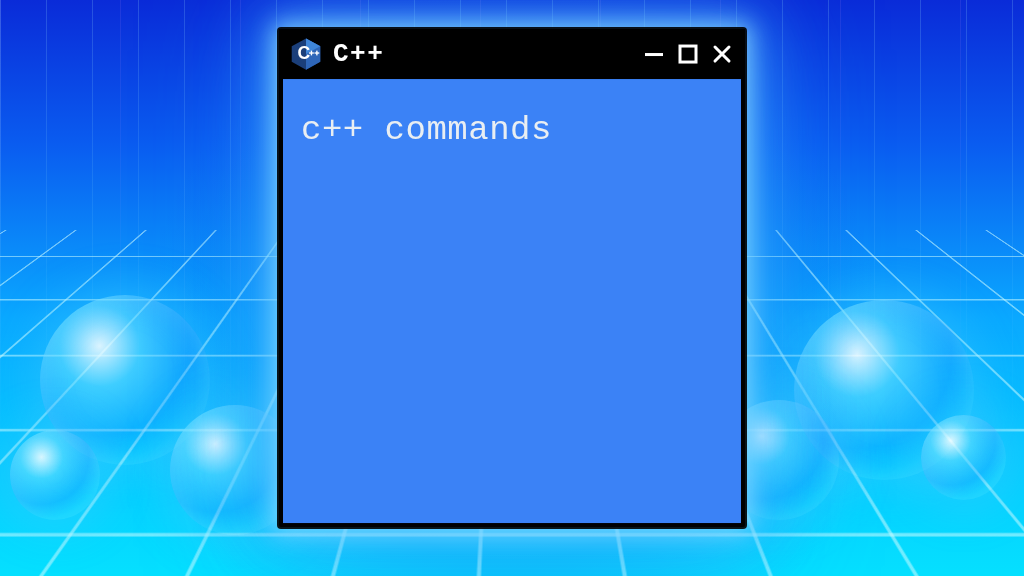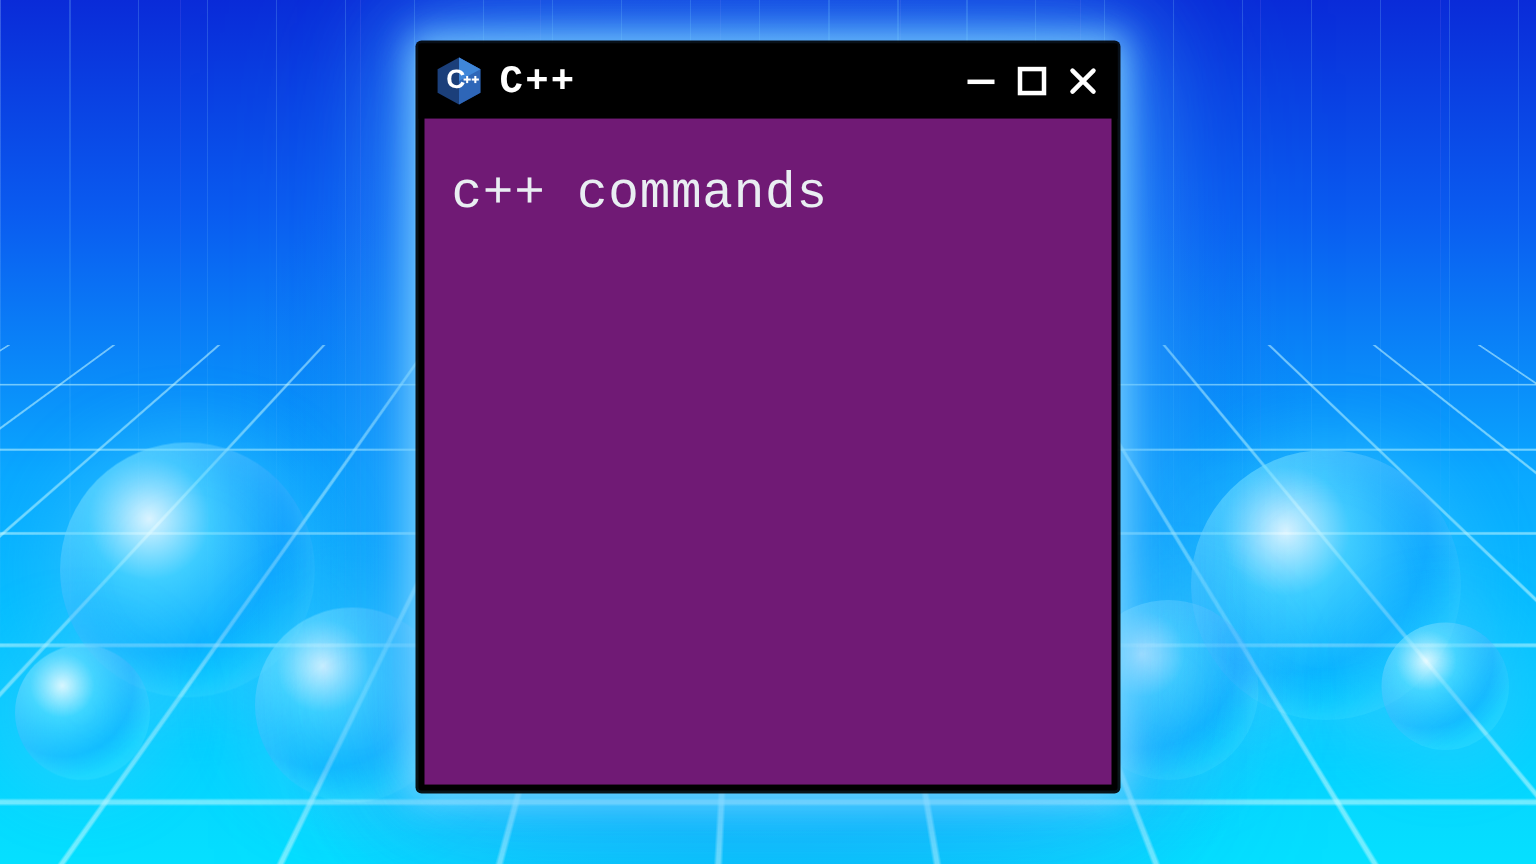--- a/index.html
+++ b/index.html
@@ -90,21 +90,21 @@
       width: 26px; height: 26px;
       display: flex; align-items: center; justify-content: center;
       color: #fff;
       cursor: pointer;
     }
     .win-btn svg { display: block; }
 
     .content {
       position: absolute;
       top: 50px; left: 4px; right: 4px; bottom: 4px;
-      background: #701a75;
+      background: #3b82f6;
       padding: 30px 18px;
       color: #e9eef2;
       font-family: 'Consolas','Courier New',monospace;
       font-size: 34px;
       letter-spacing: 0.5px;
       white-space: pre;
       line-height: 1.25;
     }
   </style>
 </head>

